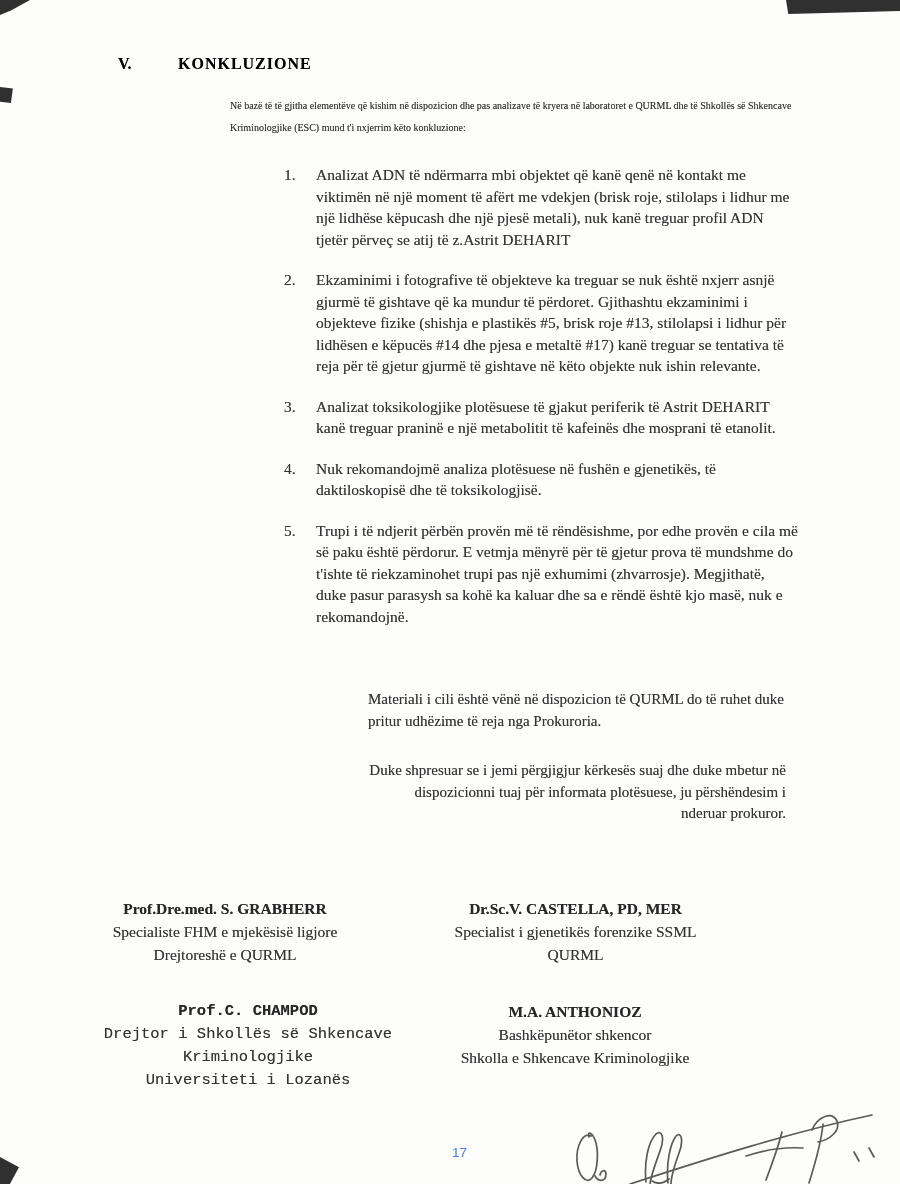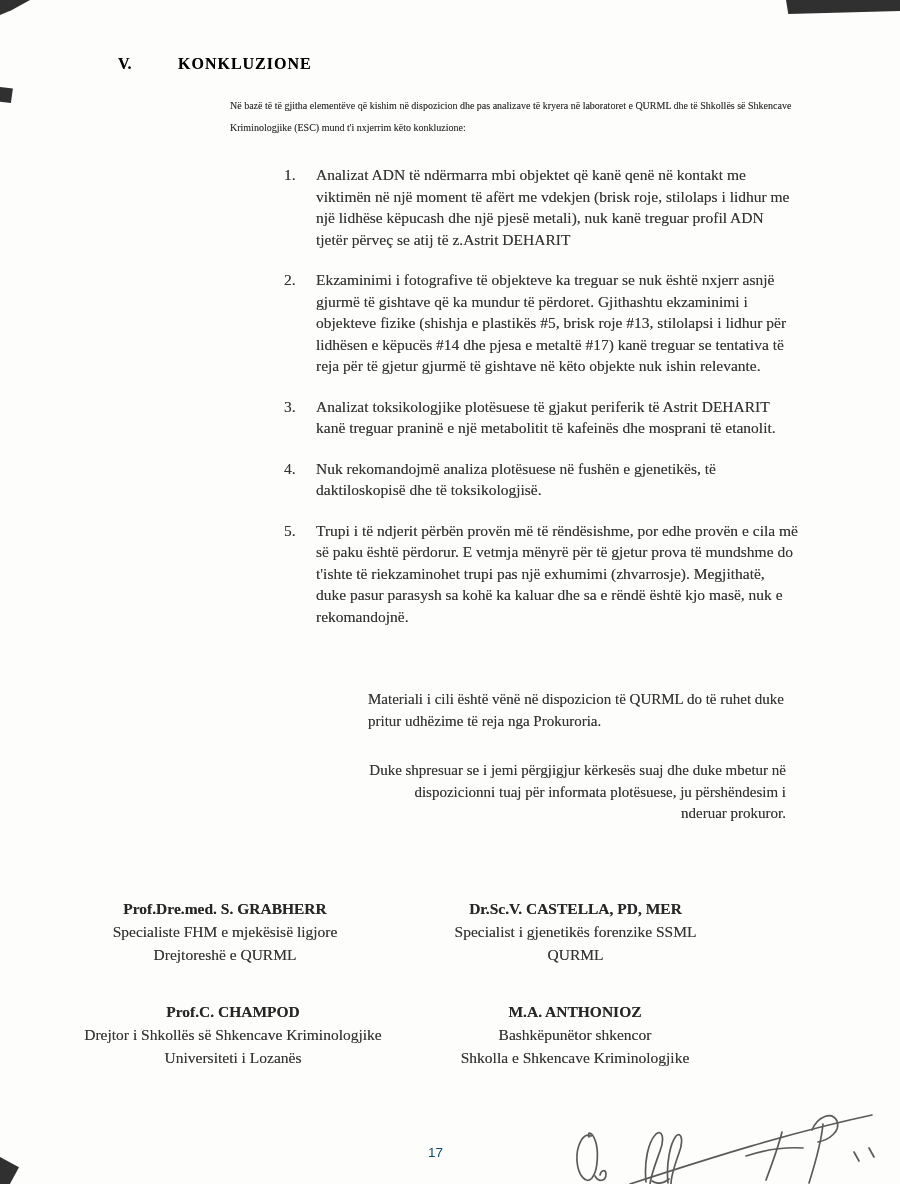--- a/index.html
+++ b/index.html
@@ -28,24 +28,24 @@
   .citem .num{flex:0 0 32px;}
   .citem .txt{flex:1;}
   
   .closing{position:absolute;top:689px;left:368px;width:418px;font-size:15px;line-height:21.5px;}
   .closing .p2{margin-top:28px;text-align:right;}
   
   .sigblock{position:absolute;text-align:center;font-size:15.5px;line-height:23px;}
   .sigblock .name{font-weight:bold;color:#272727;}
   .sig-a{top:897px;left:85px;width:280px;}
   .sig-b{top:897px;left:428px;width:295px;}
-  .sig-c{top:1000px;left:53px;width:360px;}
+  .sig-c{top:1000px;left:68px;width:360px;font-family:Liberation Mono, monospace;}
   .sig-d{top:1000px;left:425px;width:300px;}
   
-  .pagenum{position:absolute;top:1145px;left:428px;font-family:"Liberation Sans", sans-serif;font-size:13.5px;color:#0c4a6e;text-shadow:none;}
+  .pagenum{position:absolute;top:1145px;left:452px;font-family:"Liberation Sans", sans-serif;font-size:13.5px;color:#3b82f6;text-shadow:none;}
   
   .handsig{position:absolute;top:1090px;left:560px;width:340px;height:94px;}
   
   .mark{position:absolute;background:#131313;opacity:.88;}
   .mark-tl{top:0;left:0;width:30px;height:15px;clip-path:polygon(0 0,100% 0,38% 68%,0 100%);}
   .mark-tr{top:0;left:786px;width:114px;height:14px;clip-path:polygon(0 0,100% 0,100% 78%,2% 100%);}
   .mark-left{top:87px;left:0;width:14px;height:16px;clip-path:polygon(0 0,92% 10%,78% 100%,0 92%);}
   .mark-bl{top:1157px;left:0;width:19px;height:27px;clip-path:polygon(0 0,100% 38%,52% 100%,0 100%);}
 </style>
 </head>

